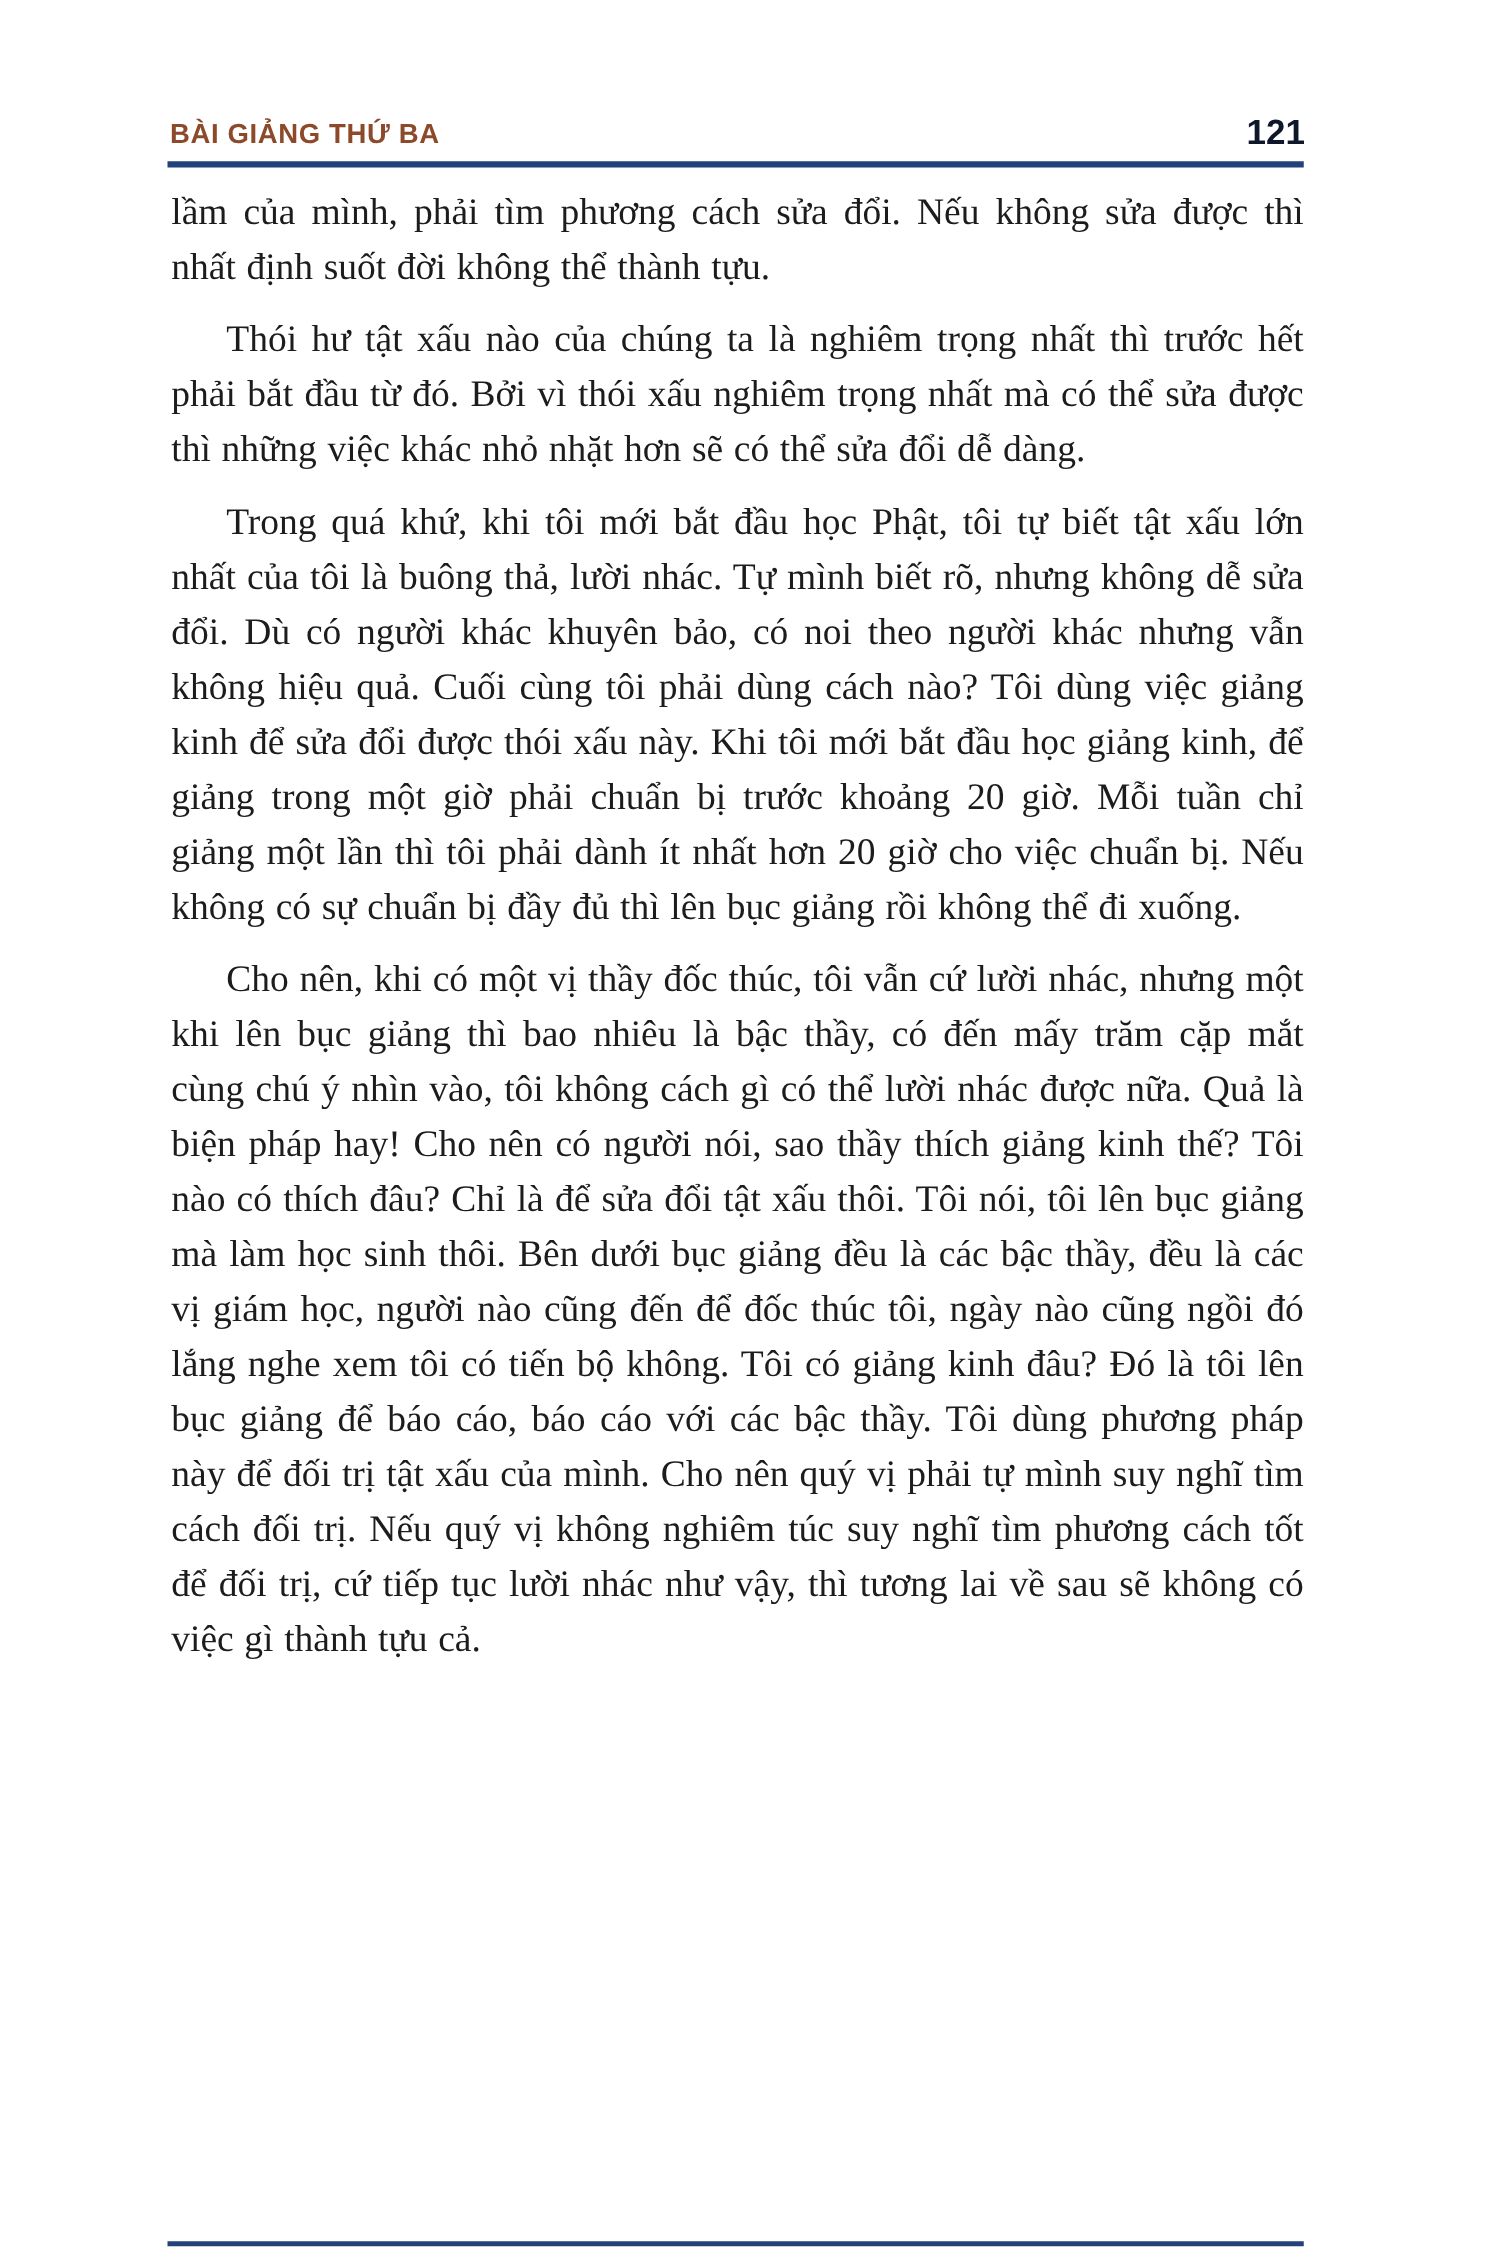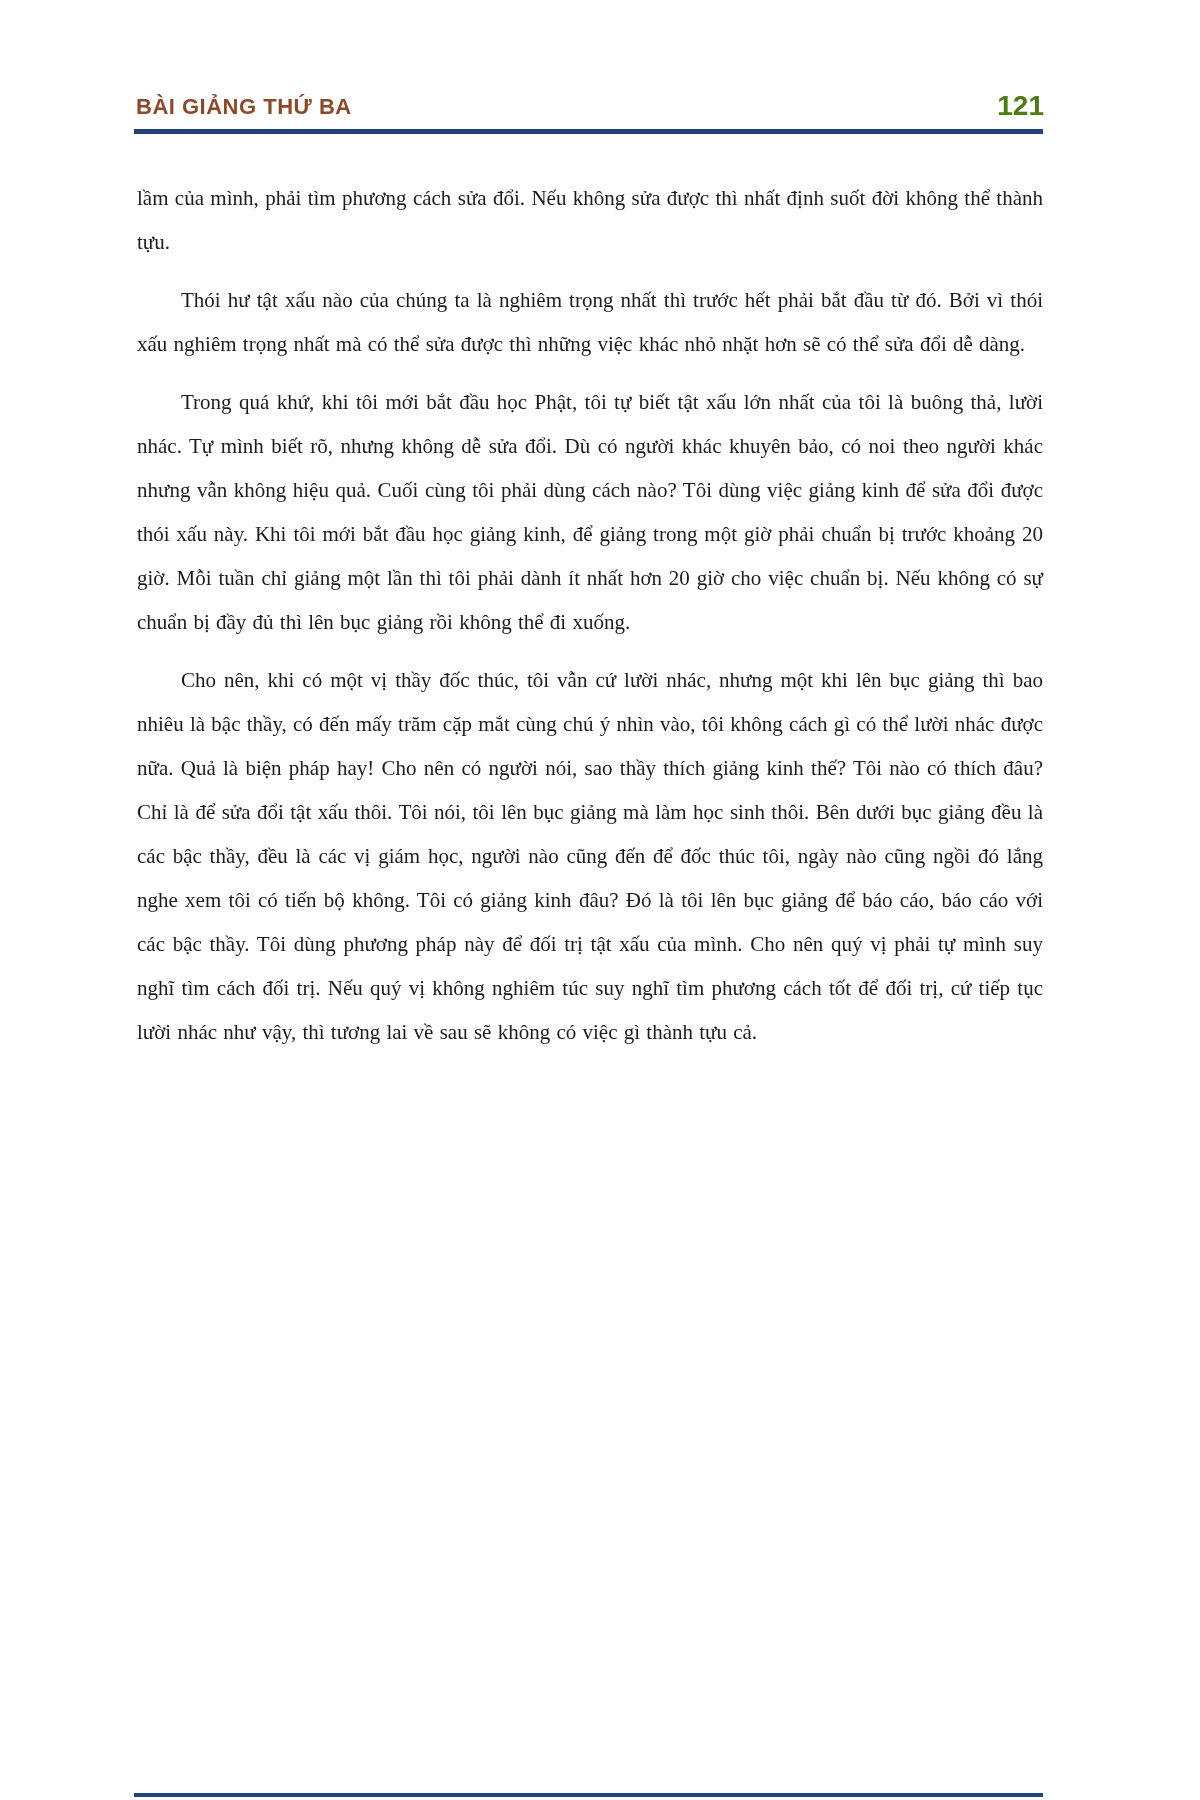--- a/index.html
+++ b/index.html
@@ -33,36 +33,36 @@
     letter-spacing: 0.5px;
     line-height: 1;
     padding-bottom: 8px;
   }
   .page-number {
     font-family: "Liberation Sans", sans-serif;
     font-weight: bold;
     font-size: 28px;
     line-height: 1;
     padding-bottom: 6px;
-    color: #4d7c0f;
+    color: #0f172a;
   }
   .rule {
     position: absolute;
     left: 134px;
     width: 909px;
     height: 5px;
   }
   .rule-top { top: 129px; }
   .rule-bottom { top: 1793px; height: 4px; }
   .body-text {
     position: absolute;
     left: 137px;
     width: 906px;
-    top: 176px;
-    font-size: 21px;
+    top: 148px;
+    font-size: 30px;
     line-height: 44px;
     text-align: justify;
     color: #1c1c1c;
   }
   .body-text p {
     margin: 0 0 14px 0;
     word-spacing: 1px;
   }
   .body-text p.indent {
     text-indent: 44px;

